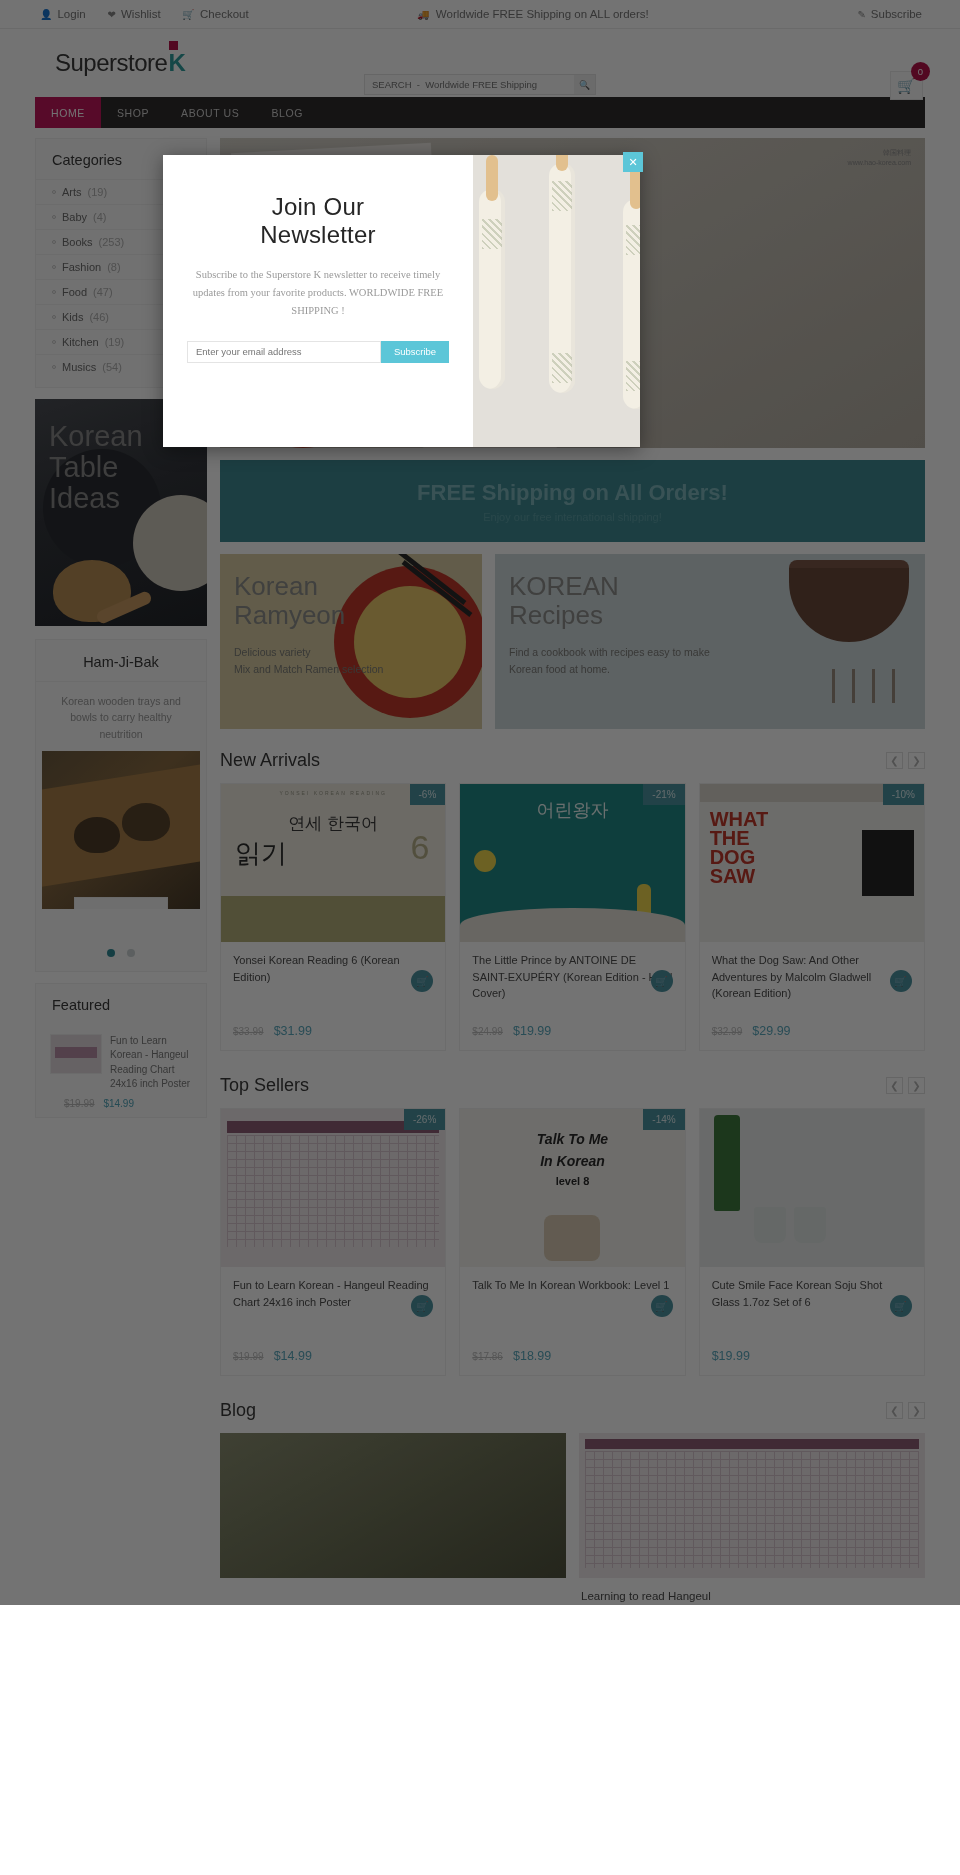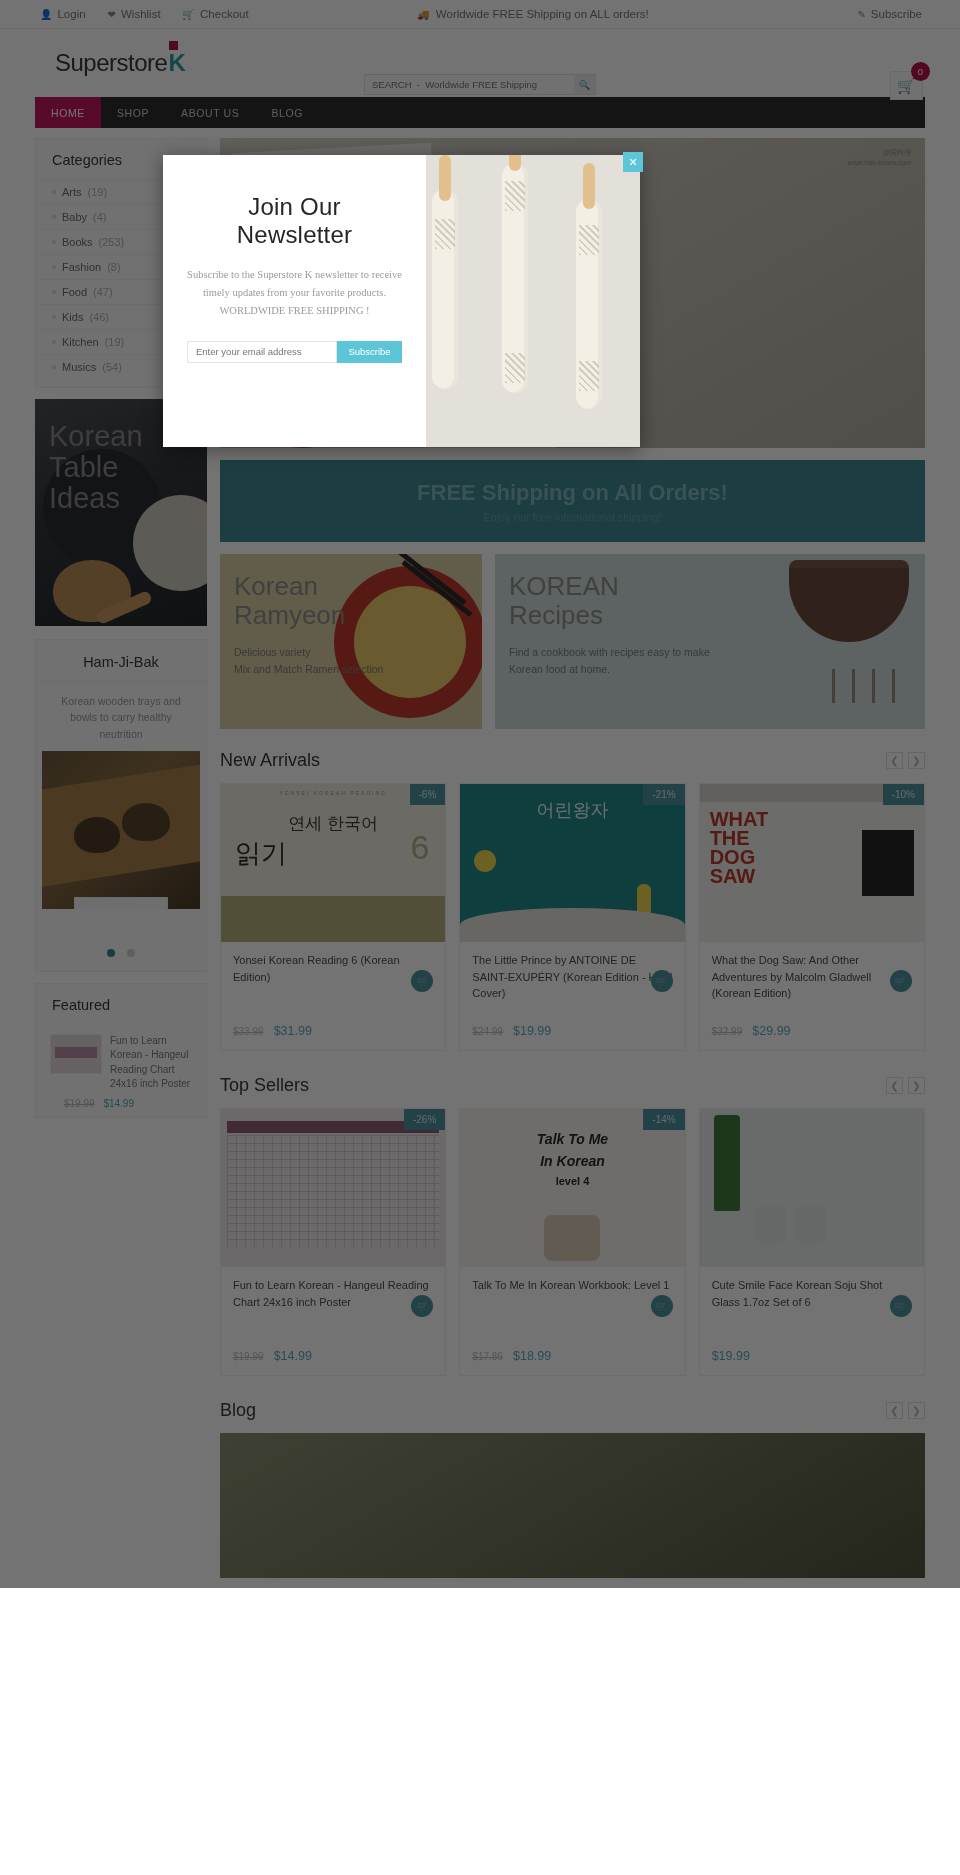--- a/index.html
+++ b/index.html
@@ -188,21 +188,21 @@
                 repeating-linear-gradient(to bottom,#d7c6cf 0 1px,transparent 1px 8px); }
   .blog-img.two .hdr2 { position:absolute; left:6px; right:6px; top:6px; height:10px; background:#8e5d76;}
   .blog-title { padding:10px 2px 0 2px; font-size:11.5px; color:#4d4d4d; line-height:1.5;}
 
   
   .overlay { position:absolute; inset:0; background: rgba(0,0,0,.55); z-index: 50; }
   .modal {
     position:absolute; left:163px; top:155px; width:477px; height:292px; background:#fff;
     display:flex; z-index:51; box-shadow: 0 3px 18px rgba(0,0,0,.4);
   }
-  .modal-left { width:263px; padding: 38px 24px 16px 24px; text-align:center; }
+  .modal-left { width:310px; padding: 38px 24px 16px 24px; text-align:center; }
   .modal-h { font-size:24px; color:#262626; line-height:1.18; font-weight:400; letter-spacing:.2px;}
   .modal-p { font-size:10.5px; color:#9a9a9a; line-height:1.75; padding-top:16px; font-family:"Liberation Serif", serif;}
   .modal-form { display:flex; margin-top:20px; }
   .modal-input { flex:1; height:22px; border:1px solid #e4e4e4; font-size:9.5px; color:#a9a9a9;
     padding:0 8px; font-family:inherit; outline:none; background:#fff;}
   .modal-sub { width:68px; height:22px; background:#5cc6d8; color:#fff; border:none; font-size:9.5px; cursor:pointer; font-family:inherit;}
   .modal-right { flex:1; position:relative; overflow:hidden; background:#e3e0da; }
   .pin { position:absolute; width:26px; border-radius:13px; background:#f3efe4; box-shadow: inset -4px 0 0 rgba(0,0,0,.04); }
   .pin .handle { position:absolute; left:7px; width:12px; height:46px; border-radius:6px; background:#e2c08e; }
   .pin .deco { position:absolute; left:3px; right:3px; height:30px; background:
@@ -528,21 +528,21 @@
             <span>🛒</span>
           </div>
         </div>
 
         <div class="prod">
           <div class="badge">-14%</div>
           <div class="prod-img">
             <div class="cov ttmik">
               <div class="t1">Talk To Me</div>
               <div class="t2">In Korean</div>
-              <div class="t3">level 4</div>
+              <div class="t3">level 8</div>
               <div class="char"></div>
             </div>
           </div>
           <div class="prod-body">
             <div class="prod-title">Talk To Me In Korean Workbook: Level 1</div>
             <div class="prod-prices">
               <span class="old">$17.86</span>
               <span class="new">$18.99</span>
             </div>
           </div>
@@ -575,20 +575,27 @@
         <div class="sec-title">Blog</div>
         <div class="sec-arrows">
           <div class="arrow">❮</div>
           <div class="arrow">❯</div>
         </div>
       </div>
       <div class="blog-row">
         <div class="blog-card">
           <div class="blog-img one"></div>
           <div class="blog-title"></div>
+        </div>
+        <div class="blog-card">
+          <div class="blog-img two">
+            <div class="hdr2"></div>
+            <div class="grid2"></div>
+          </div>
+          <div class="blog-title">Learning to read Hangeul</div>
         </div>
       </div>
 
     </div>
   </div>
 
   <div class="overlay"></div>
   <div class="modal">
     <div class="modal-close">✕</div>
     <div class="modal-left">

